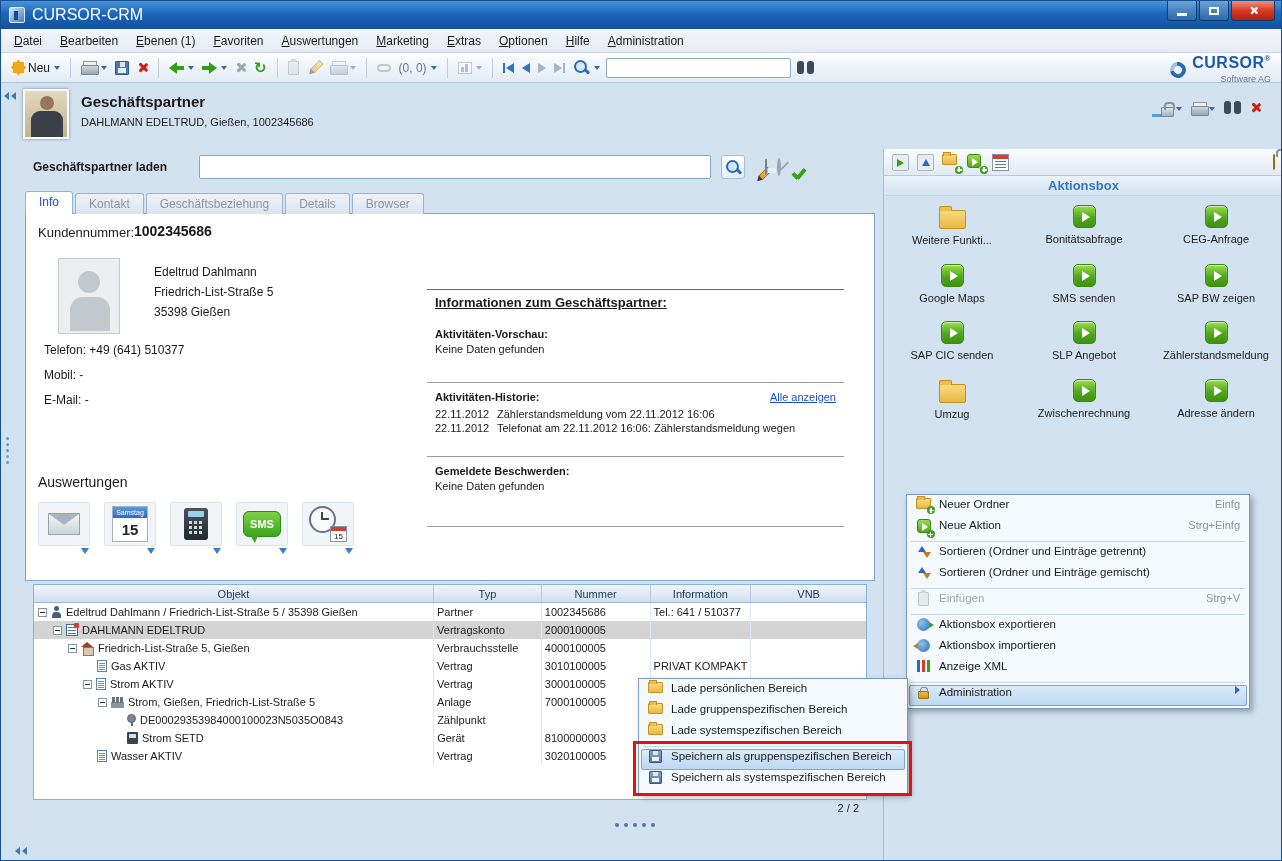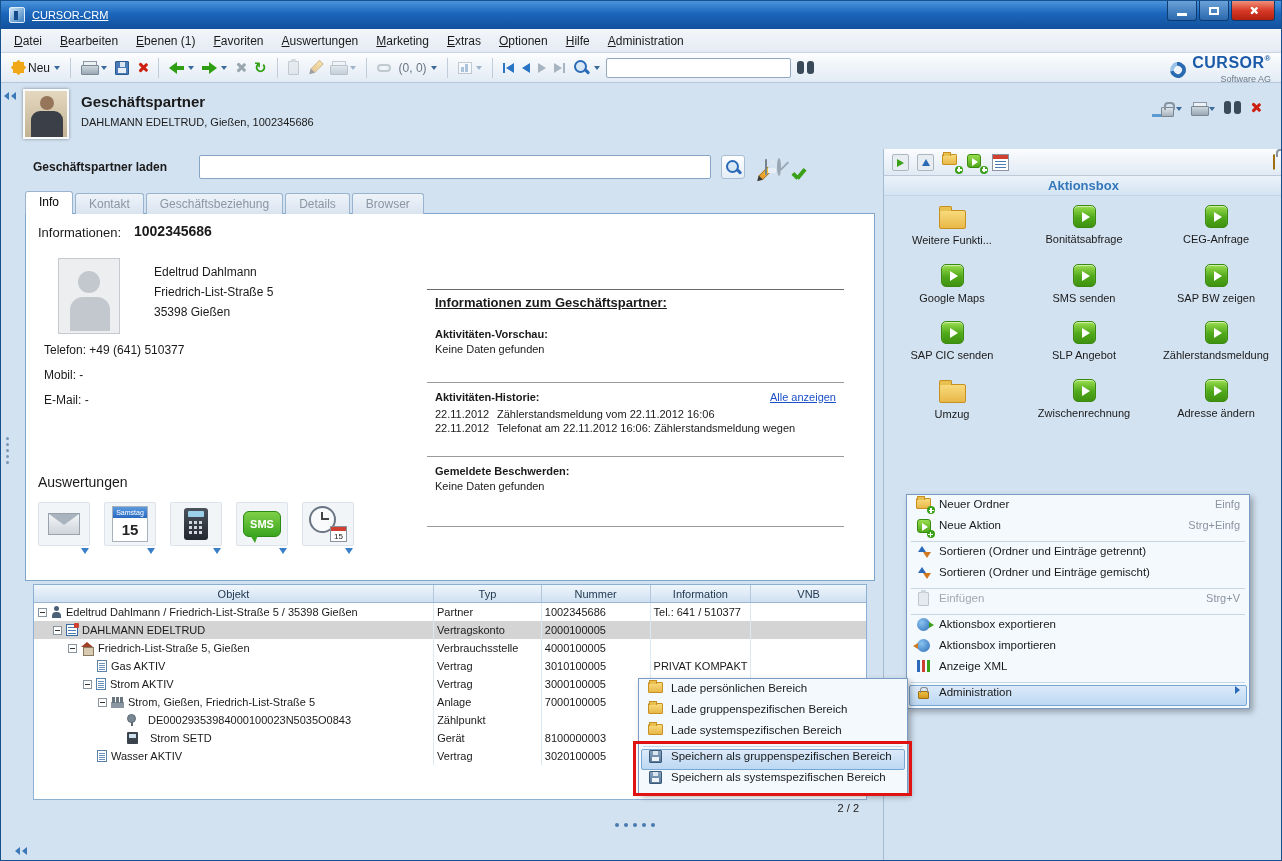--- a/index.html
+++ b/index.html
@@ -3,21 +3,21 @@
 <meta charset="utf-8">
 <style>
   *{margin:0;padding:0;box-sizing:border-box;}
   body{font-family:"Liberation Sans","DejaVu Sans",sans-serif;font-size:12px;color:#1a1a1a;background:#8a8a8a;}
   .window{position:relative;width:1282px;height:861px;background:#d3e2f1;overflow:hidden;border:1px solid #15508f;}
 
   
   .titlebar{position:absolute;left:0;top:0;width:100%;height:28px;background:linear-gradient(#4a94dc,#1b66bb 45%,#12509c);display:flex;align-items:center;color:#fff;}
   .app-icon{width:16px;height:16px;margin:0 7px 0 8px;background:linear-gradient(135deg,#cfe4f6,#3a7ec0);border:1px solid #dcecf8;border-radius:2px;position:relative;}
   .app-icon::after{content:"";position:absolute;left:4px;top:3px;width:4px;height:9px;background:#14498a;}
-  .title-text{font-size:11px;text-decoration:underline;}
+  .title-text{font-size:16px;}
   .win-buttons{position:absolute;right:6px;top:0;display:flex;}
   .win-btn{width:30px;height:20px;border:1px solid #0e3c70;border-top:none;background:linear-gradient(#6aa2d8,#2a68ae);display:flex;align-items:center;justify-content:center;border-radius:0 0 3px 3px;margin-left:2px;color:#fff;}
   .win-btn.close{width:44px;background:linear-gradient(#f09078,#d83a28 50%,#b02010);}
   .wb-min{width:10px;height:3px;background:#fff;margin-top:8px;}
   .wb-max{width:10px;height:8px;border:2px solid #fff;}
   .x-icon{position:relative;width:11px;height:11px;display:inline-block;}
   .x-icon::before,.x-icon::after{content:"";position:absolute;left:4.5px;top:0;width:2.5px;height:11px;border-radius:1px;background:currentColor;}
   .x-icon::before{transform:rotate(45deg);}
   .x-icon::after{transform:rotate(-45deg);}
   .x-sm{transform:scale(.8);}
@@ -101,21 +101,21 @@
   .mag-box{width:24px;height:24px;border:1px solid #a8bed4;border-radius:3px;background:linear-gradient(#fff,#e4edf6);display:flex;align-items:center;justify-content:center;}
   .ic-noop{width:16px;height:16px;border:2px solid #9aa6b2;border-radius:50%;position:relative;}
   .ic-noop::after{content:"";position:absolute;left:0;top:5px;width:11px;height:2px;background:#9aa6b2;transform:rotate(-45deg);}
   .check-icon{width:16px;height:14px;position:relative;}
   .check-icon::before{content:"";position:absolute;left:1px;top:7px;width:7px;height:3.5px;background:#3aa018;transform:rotate(45deg);}
   .check-icon::after{content:"";position:absolute;left:4px;top:5px;width:12px;height:3.5px;background:#3aa018;transform:rotate(-50deg);}
 
   
   .tabs{position:absolute;left:24px;top:190px;display:flex;align-items:flex-end;gap:2px;z-index:3;}
   .tab{height:21px;padding:3px 13px;border:1px solid #9ab4d0;border-bottom:none;border-radius:3px 3px 0 0;background:linear-gradient(#eef3f9,#d9e4f0);color:#8a96a4;}
-  .tab.active{height:23px;background:#fff;color:#000000;}
+  .tab.active{height:23px;background:#fff;color:#1d4ed8;}
   .content-panel{position:absolute;left:24px;top:212px;width:850px;height:368px;background:#fff;border:1px solid #7ea6cc;z-index:2;}
   .kn-label{position:absolute;left:12px;top:11px;font-size:13px;}
   .kn-value{position:absolute;left:108px;top:9px;font-size:14px;font-weight:bold;}
   .photo{position:absolute;left:32px;top:44px;width:62px;height:76px;background:#eceef0;border:1px solid #c4cad0;overflow:hidden;}
   .photo::before{content:"";position:absolute;left:19px;top:12px;width:22px;height:22px;border-radius:50%;background:#c2c8ce;}
   .photo::after{content:"";position:absolute;left:11px;top:38px;width:40px;height:34px;border-radius:13px 13px 0 0;background:#c2c8ce;}
   .addr{position:absolute;left:128px;top:48px;line-height:20px;}
   .contact{position:absolute;left:18px;top:124px;line-height:25px;}
   .info-box{position:absolute;left:401px;top:75px;width:417px;height:242px;border-top:1px solid #6a6a6a;}
   .ib-title{position:absolute;left:8px;top:5px;font-size:13px;font-weight:bold;text-decoration:underline;}
@@ -148,21 +148,21 @@
 
   
   .data-table{position:absolute;left:32px;top:583px;width:834px;background:#fff;border:1px solid #8cb0d4;z-index:1;}
   .dt-header{display:flex;height:18px;background:linear-gradient(#f0f6fc,#cfe0f1);border-bottom:1px solid #9ab6d4;font-size:11px;color:#223a54;}
   .dt-hcell{display:flex;align-items:center;justify-content:center;border-right:1px solid #b4c8dc;}
   .dt-row{display:flex;height:18px;font-size:11px;}
   .dt-row.selected{background:#d4d4d4;}
   .dt-cell{height:100%;display:flex;align-items:center;border-right:1px solid #dce8f2;padding:0 3px;white-space:nowrap;overflow:hidden;}
   .c-objekt{width:401px;} .c-typ{width:108px;} .c-nummer{width:109px;} .c-info{width:101px;} .c-vnb{width:115px;border-right:none;}
   .dt-filler{height:34px;}
-  .pl4{padding-left:4px;} .pl19{padding-left:19px;} .pl34{padding-left:34px;} .pl49{padding-left:49px;} .pl63{padding-left:63px;} .pl64{padding-left:64px;} .pl93{padding-left:93px;gap:8px;}
+  .pl4{padding-left:4px;} .pl19{padding-left:19px;} .pl34{padding-left:34px;} .pl49{padding-left:49px;} .pl63{padding-left:63px;} .pl64{padding-left:64px;} .pl93{padding-left:93px;}
   .exp{width:9px;height:9px;border:1px solid #88949e;background:#fff;position:relative;margin-right:4px;flex:none;}
   .exp::after{content:"";position:absolute;left:1px;top:3px;width:5px;height:1px;background:#333;}
   .ti{flex:none;margin-right:4px;display:inline-block;}
   .ti-person{width:11px;height:12px;position:relative;}
   .ti-person::before{content:"";position:absolute;left:3px;top:0;width:5px;height:5px;border-radius:50%;background:#4a6078;}
   .ti-person::after{content:"";position:absolute;left:1px;top:6px;width:9px;height:6px;border-radius:4px 4px 0 0;background:#4a6078;}
   .ti-konto{width:12px;height:12px;background:#fff;border:1px solid #3a6aa0;position:relative;}
   .ti-konto::before{content:"";position:absolute;left:1px;top:2px;width:8px;height:1px;background:#4a7ab0;box-shadow:0 3px #4a7ab0,0 6px #4a7ab0;}
   .ti-konto::after{content:"";position:absolute;right:-2px;top:-2px;width:5px;height:5px;background:#d04030;border-radius:1px;}
   .ti-house{width:13px;height:12px;position:relative;}
@@ -400,21 +400,21 @@
 
   <div class="tabs">
     <span class="tab active">Info</span>
     <span class="tab">Kontakt</span>
     <span class="tab">Geschäftsbeziehung</span>
     <span class="tab">Details</span>
     <span class="tab">Browser</span>
   </div>
 
   <div class="content-panel">
-    <span class="kn-label">Informationen:</span>
+    <span class="kn-label">Kundennummer:</span>
     <span class="kn-value">1002345686</span>
     <span class="photo"></span>
     <div class="addr">
       <div>Edeltrud Dahlmann</div>
       <div>Friedrich-List-Straße 5</div>
       <div>35398 Gießen</div>
     </div>
     <div class="contact">
       <div>Telefon: +49 (641) 510377</div>
       <div>Mobil: -</div>

